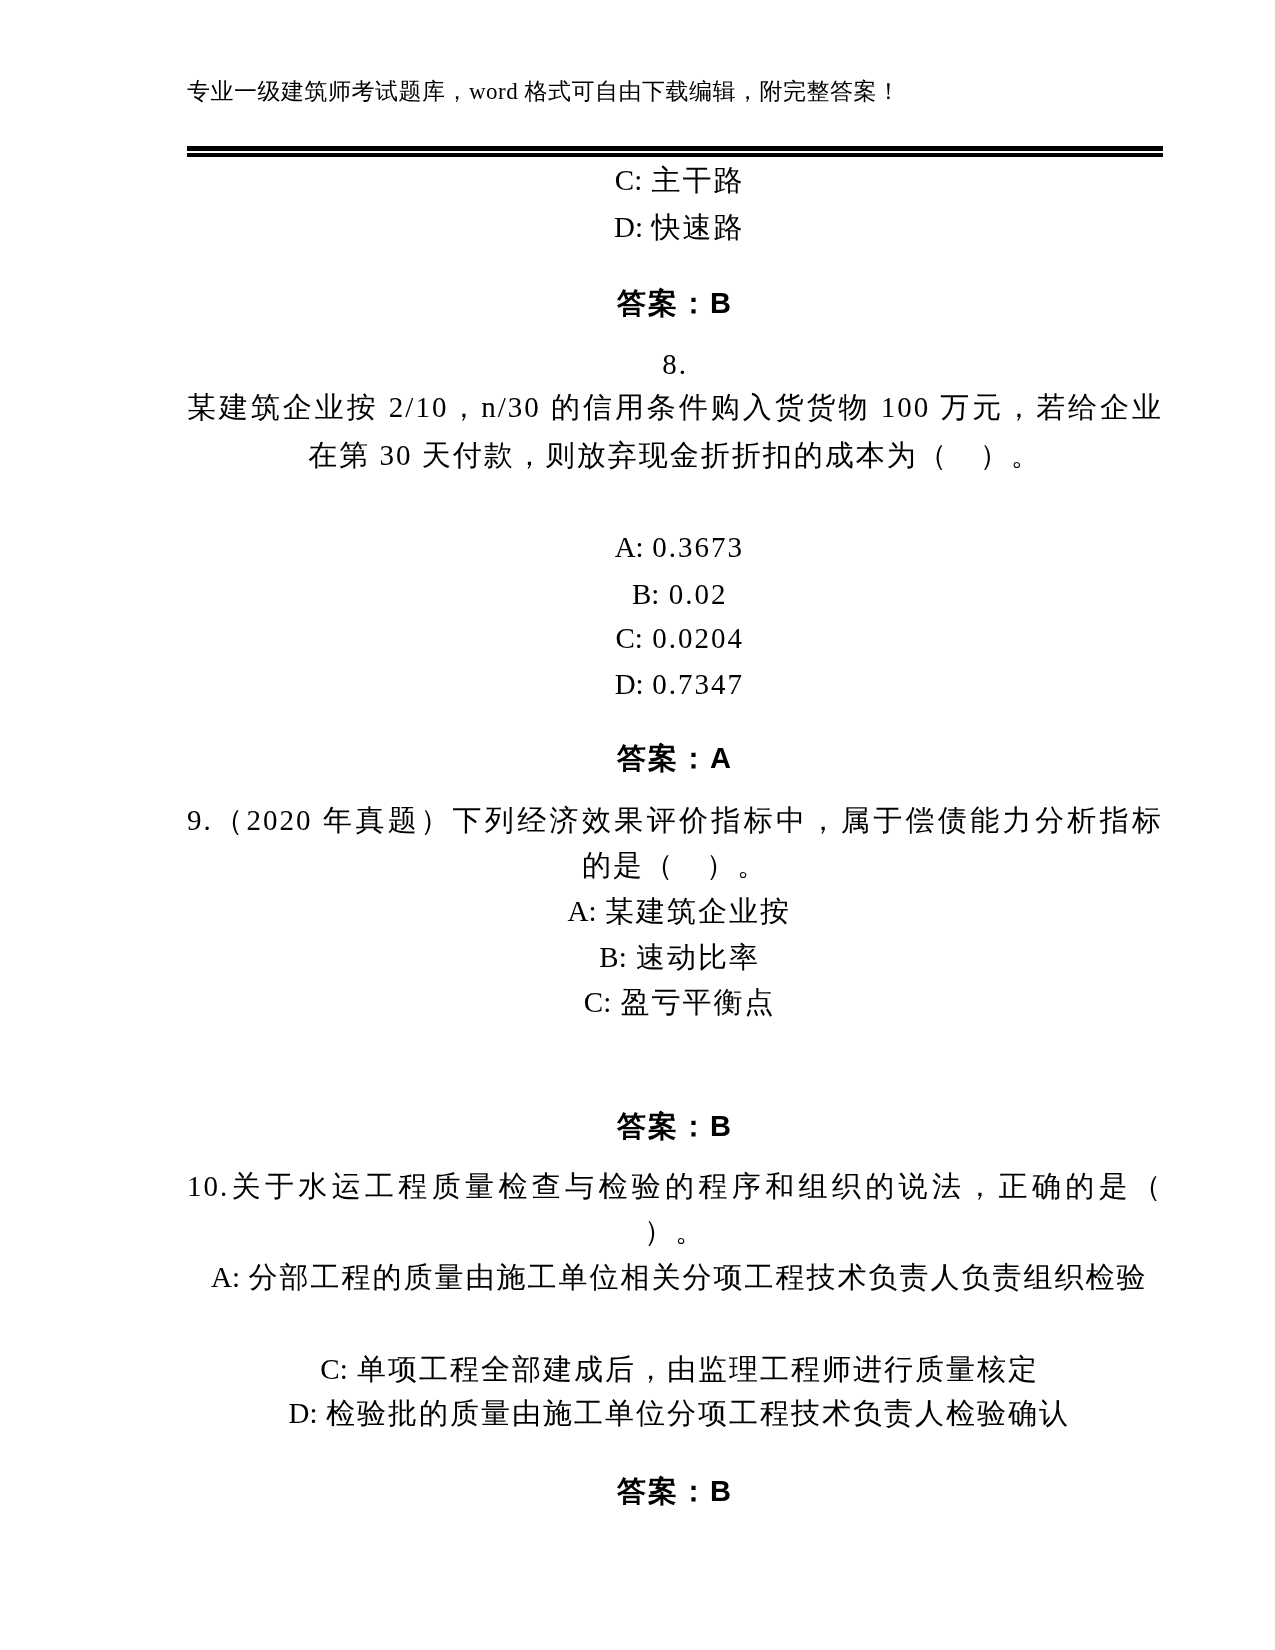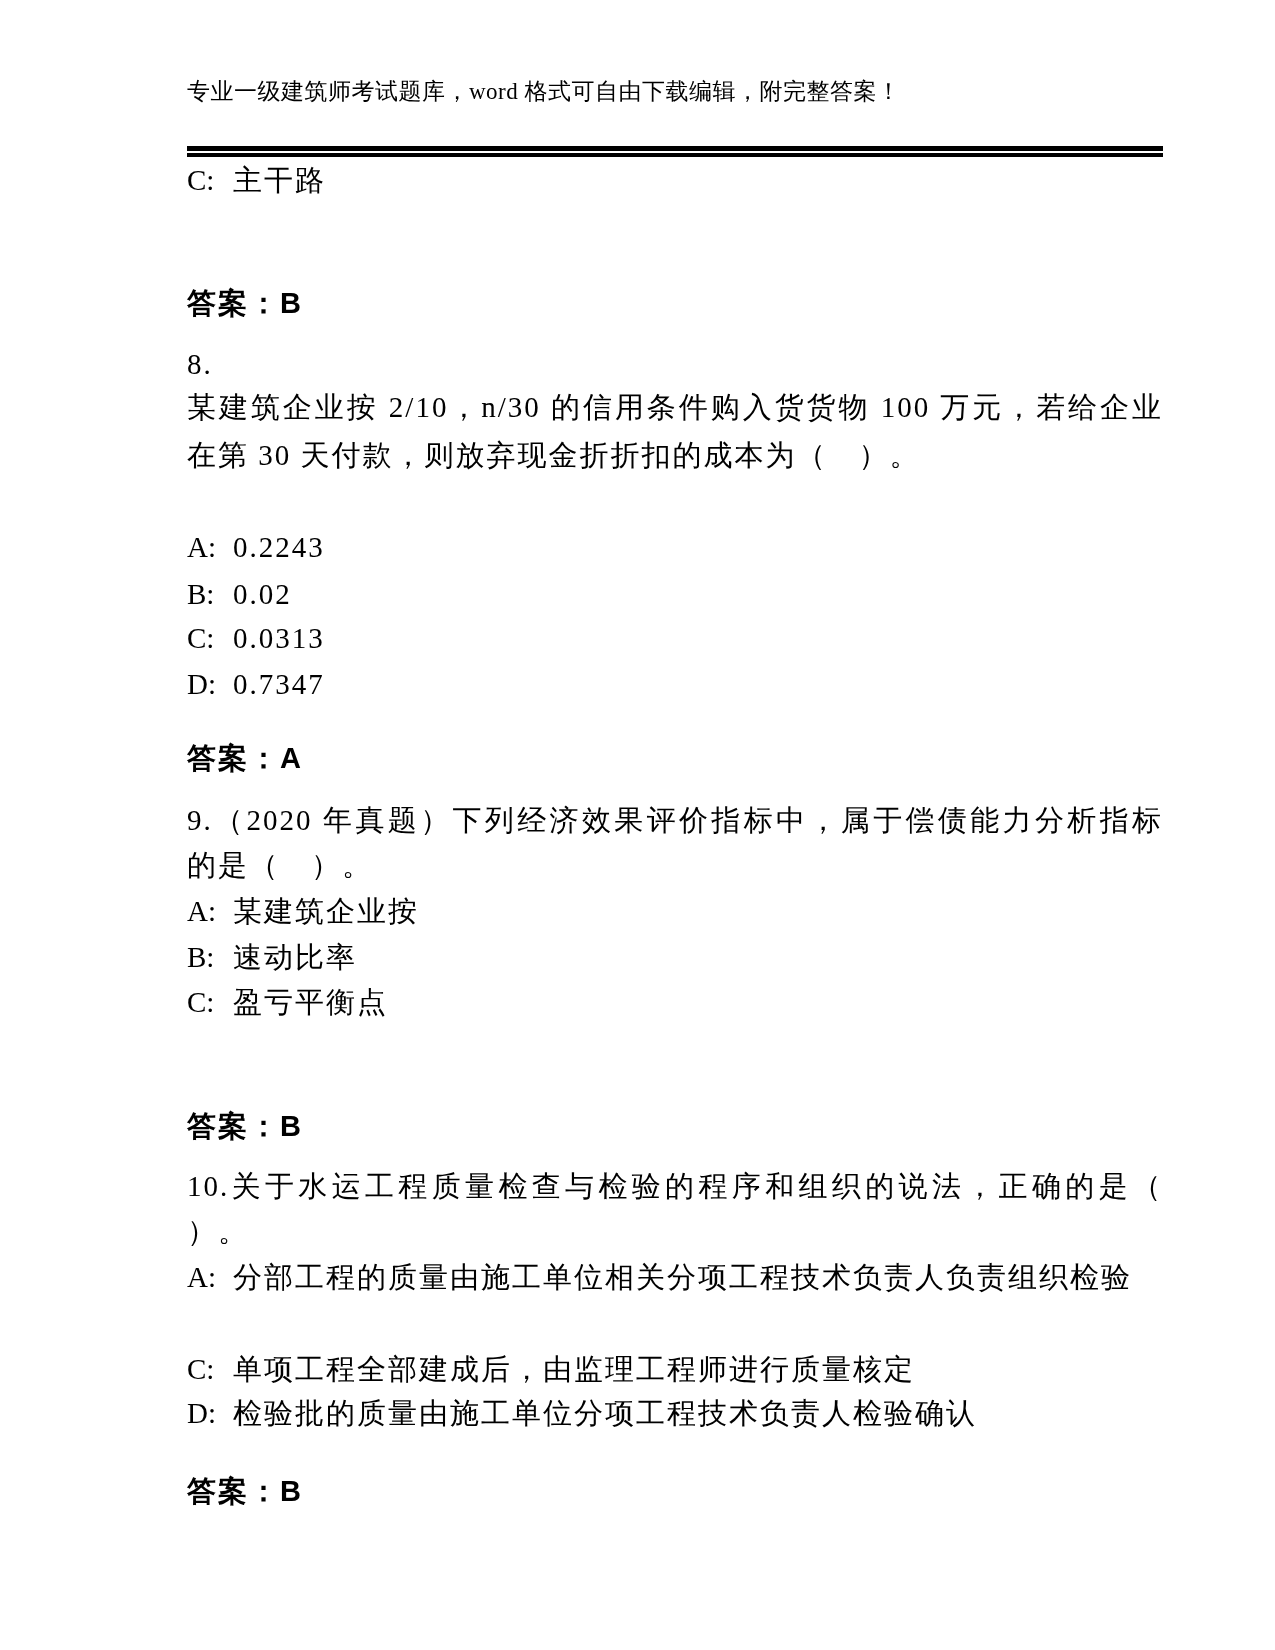--- a/index.html
+++ b/index.html
@@ -18,20 +18,21 @@
     border-radius: 14px;
   }
   .ln {
     position: absolute;
     left: 187px;
     width: 976px;
     font-size: 29px;
     line-height: 29px;
     letter-spacing: 2px;
     color: #000000;
+    text-align: center;
   }
   .just {
     text-align: justify;
     text-align-last: justify;
   }
   .hdr {
     position: absolute;
     left: 187px;
     top: 80px;
     width: 976px;
@@ -63,28 +64,29 @@
 </style>
 </head>
 <body>
 
 <div class="page">
 
   <div class="hdr">专业一级建筑师考试题库，word 格式可自由下载编辑，附完整答案！</div>
   <div class="rule"></div>
 
   <div class="ln" style="top:166px"><span class="optlabel">C:</span><span>主干路</span></div>
+  <div class="ln" style="top:213px"><span class="optlabel">D:</span><span>快速路</span></div>
   <div class="ln ans" style="top:256px"><span>答案：</span><span>B</span></div>
 
   <div class="ln" style="top:350px">8.</div>
   <div class="ln just" style="top:393px">某建筑企业按 2/10，n/30 的信用条件购入货货物 100 万元，若给企业</div>
   <div class="ln" style="top:441px">在第 30 天付款，则放弃现金折折扣的成本为（　）。</div>
-  <div class="ln" style="top:533px"><span class="optlabel">A:</span><span>0.2243</span></div>
+  <div class="ln" style="top:533px"><span class="optlabel">A:</span><span>0.3673</span></div>
   <div class="ln" style="top:580px"><span class="optlabel">B:</span><span>0.02</span></div>
-  <div class="ln" style="top:624px"><span class="optlabel">C:</span><span>0.0313</span></div>
+  <div class="ln" style="top:624px"><span class="optlabel">C:</span><span>0.0204</span></div>
   <div class="ln" style="top:670px"><span class="optlabel">D:</span><span>0.7347</span></div>
   <div class="ln ans" style="top:711px"><span>答案：</span><span>A</span></div>
 
   <div class="ln just" style="top:806px">9.（2020 年真题）下列经济效果评价指标中，属于偿债能力分析指标</div>
   <div class="ln" style="top:851px">的是（　）。</div>
   <div class="ln" style="top:897px"><span class="optlabel">A:</span><span>某建筑企业按</span></div>
   <div class="ln" style="top:943px"><span class="optlabel">B:</span><span>速动比率</span></div>
   <div class="ln" style="top:988px"><span class="optlabel">C:</span><span>盈亏平衡点</span></div>
   <div class="ln ans" style="top:1079px"><span>答案：</span><span>B</span></div>
 

